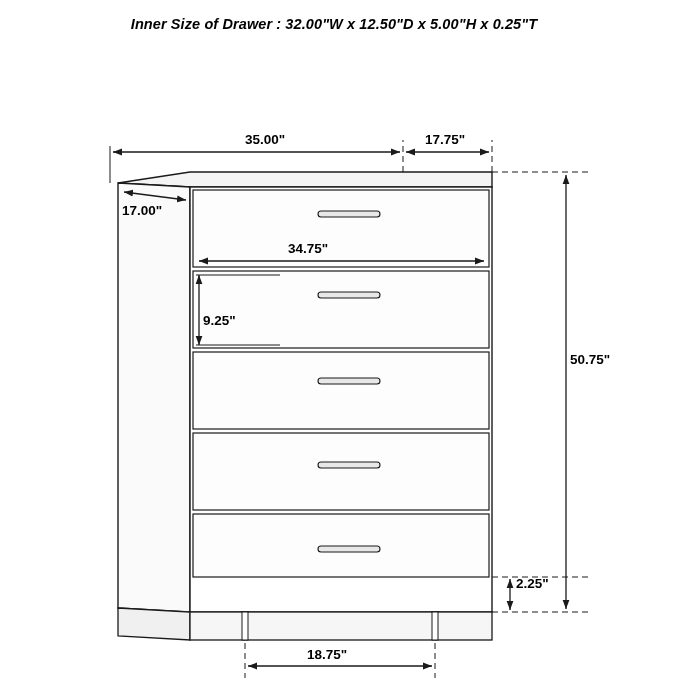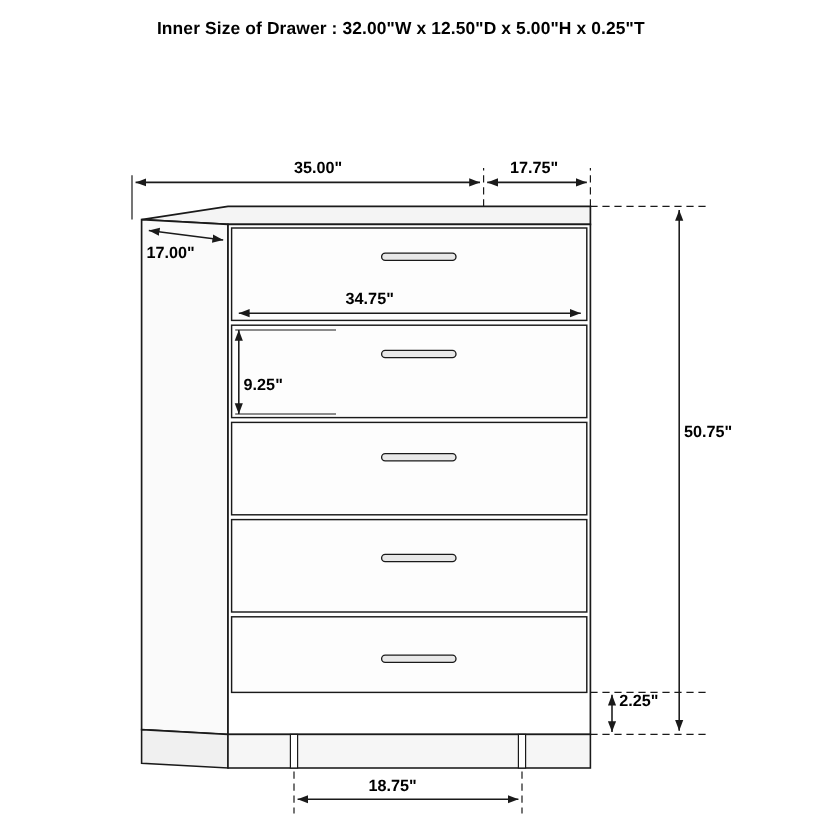--- a/index.html
+++ b/index.html
@@ -24,20 +24,21 @@
   }
   .title {
     position: absolute;
     left: 0;
     top: 16px;
     width: 668px;
     text-align: center;
     font-size: 14.5px;
     font-weight: bold;
     letter-spacing: 0.1px;
+    font-style: italic;
   }
   svg {
     position: absolute;
     left: 0;
     top: 0;
   }
   .dimlabel {
     position: absolute;
     font-size: 13.5px;
     font-weight: bold;

